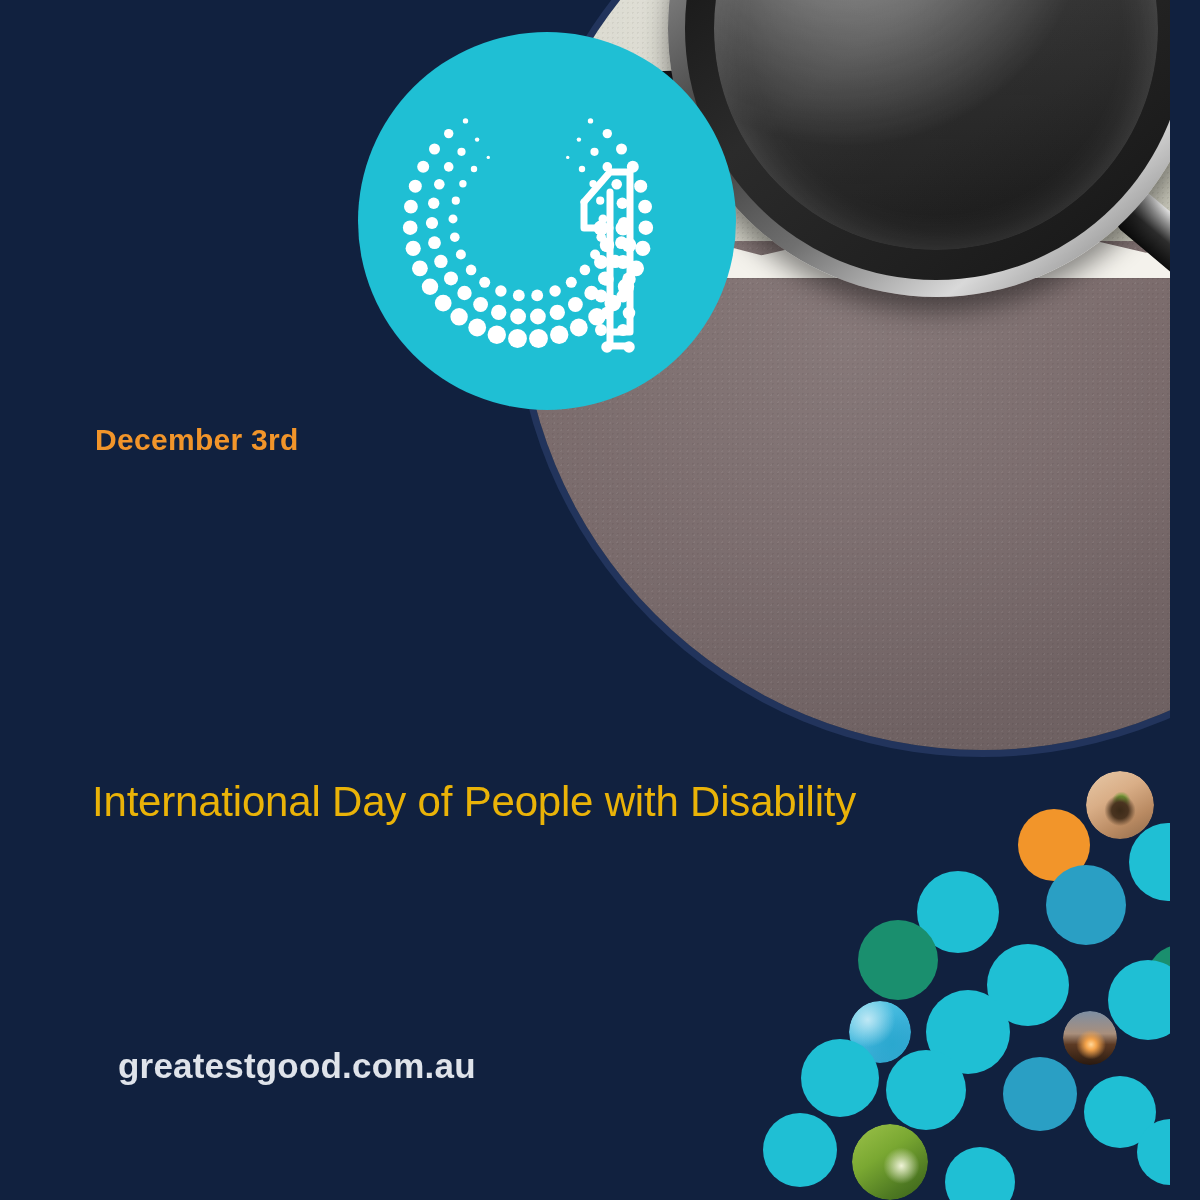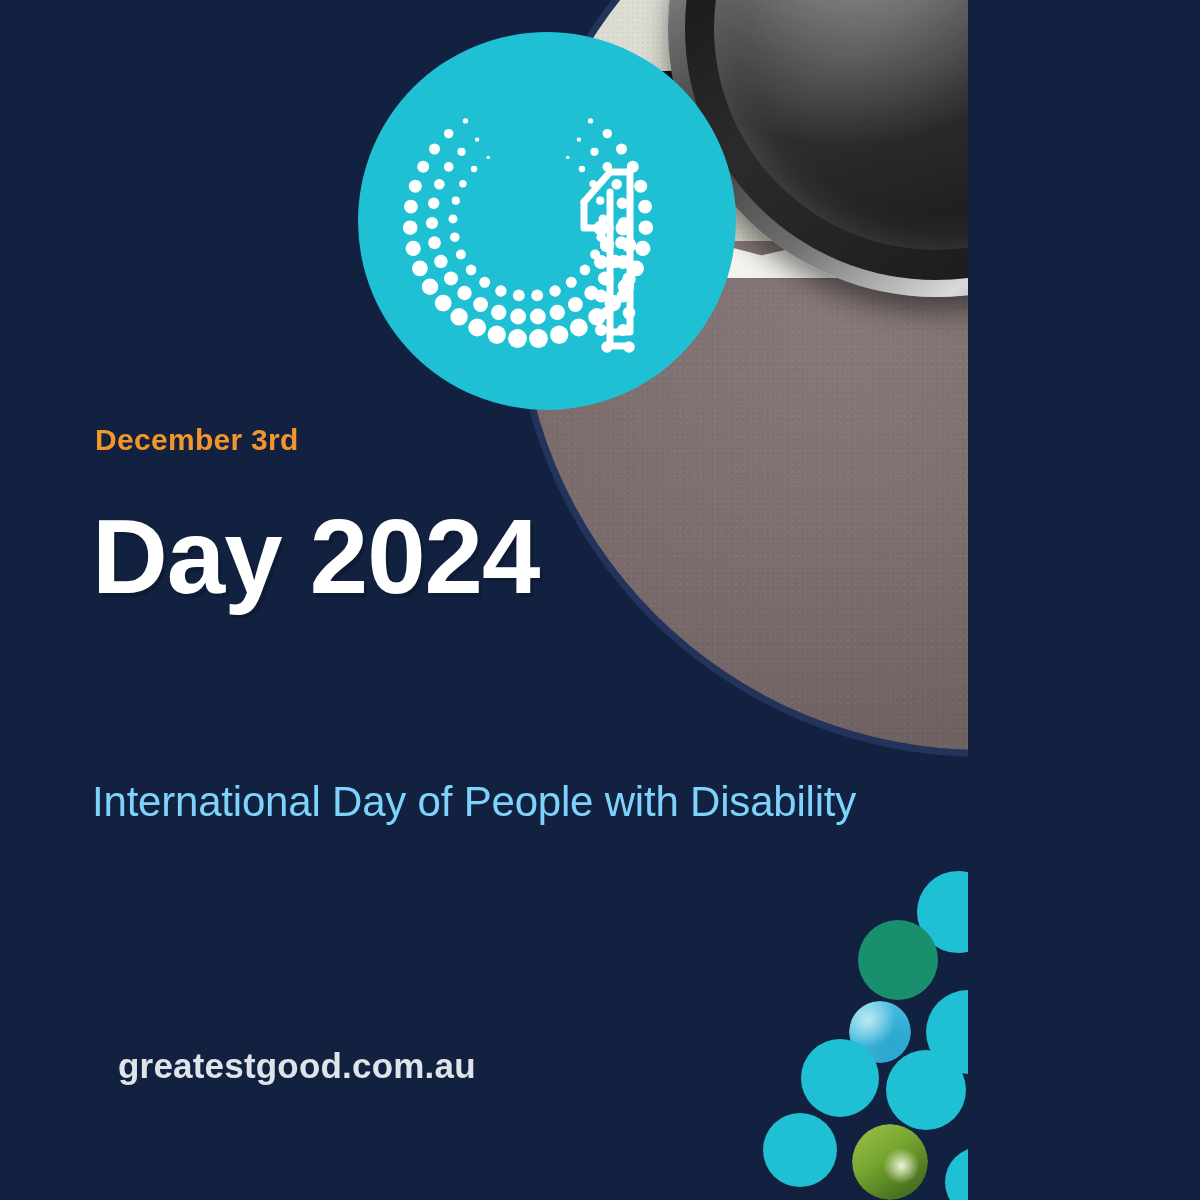--- a/index.html
+++ b/index.html
@@ -2,21 +2,21 @@
 <html><head>
 <meta charset="utf-8">
 <style>
   html,body{margin:0;padding:0;}
   body{
     width:1200px;height:1200px;overflow:hidden;
     font-family:"Liberation Sans", sans-serif;
     background:#11213f;
   }
   .poster{
-    position:relative;width:968px;height:1200px;
+    position:relative;width:1170px;height:1200px;
     background:#11213f;overflow:hidden;
   }
 
   
   .photo-circle{
     position:absolute;
     left:520px; top:-175px;
     width:925px; height:925px;
     border-radius:50%;
     overflow:hidden;
@@ -122,21 +122,21 @@
   }
   .headline .l1{display:block;}
   .headline .l2{display:block;}
   .strike-wrap{position:relative;display:inline-block;}
   .strike-line{
     position:absolute;left:4px;top:56px;width:190px;height:7px;
     background:#c9ccd8;border-radius:2px;
   }
   .subtitle{
     position:absolute;left:92px;top:778px;
-    font-size:42px;font-weight:500;color:#7dd3fc;letter-spacing:-.2px;
+    font-size:42px;font-weight:500;color:#eab308;letter-spacing:-.2px;
     white-space:nowrap;
   }
   .website{
     position:absolute;left:118px;top:1046px;
     font-size:35px;color:#dfe3ea;letter-spacing:.2px;font-weight:bold;
   }
 
   
   .dots{position:absolute;left:0;top:0;width:1200px;height:1200px;pointer-events:none;}
   .dot{position:absolute;border-radius:50%;}
@@ -291,21 +291,20 @@
         </g>
       <path d="M226 170 L252 140 L272 140 L272 300 L252 300 L252 160" fill="none" stroke="#ffffff" stroke-width="7" stroke-linejoin="round" stroke-linecap="round"></path>
       <path d="M226 170 L226 196 L252 196" fill="none" stroke="#ffffff" stroke-width="7" stroke-linejoin="round" stroke-linecap="round"></path>
       <path d="M252 300 L252 314 L272 314" fill="none" stroke="#ffffff" stroke-width="7" stroke-linejoin="round" stroke-linecap="round"></path>
     </svg>
   </div>
 
   <div class="eyebrow">December 3rd</div>
 
   <div class="headline">
-    <span class="l2">Day 2024</span>
   </div>
 
   <div class="subtitle">International Day of People with Disability</div>
   <div class="website">greatestgood.com.au</div>
 
   <div class="dots">
       <div class="dot" style="left: 1018px; top: 809px; width: 72px; height: 72px; background: rgb(242, 149, 42);"></div>
       <div class="dot photo" style="left: 1086px; top: 771px; width: 68px; height: 68px;">
         <div class="inner ph-seedling"></div>
       </div>

